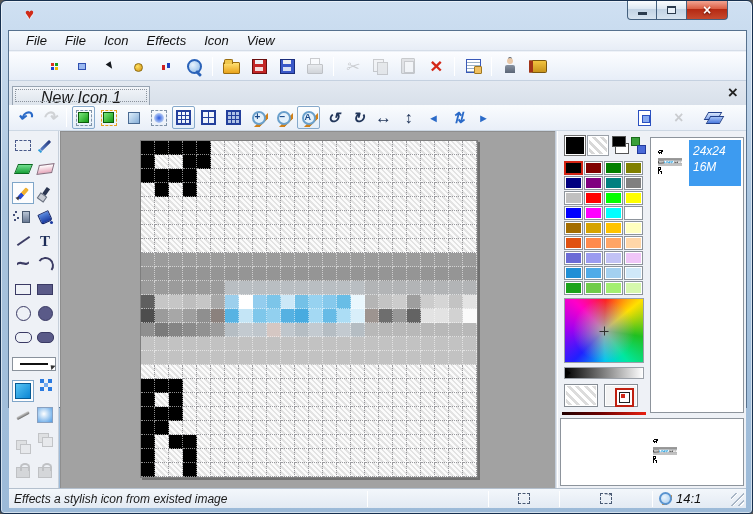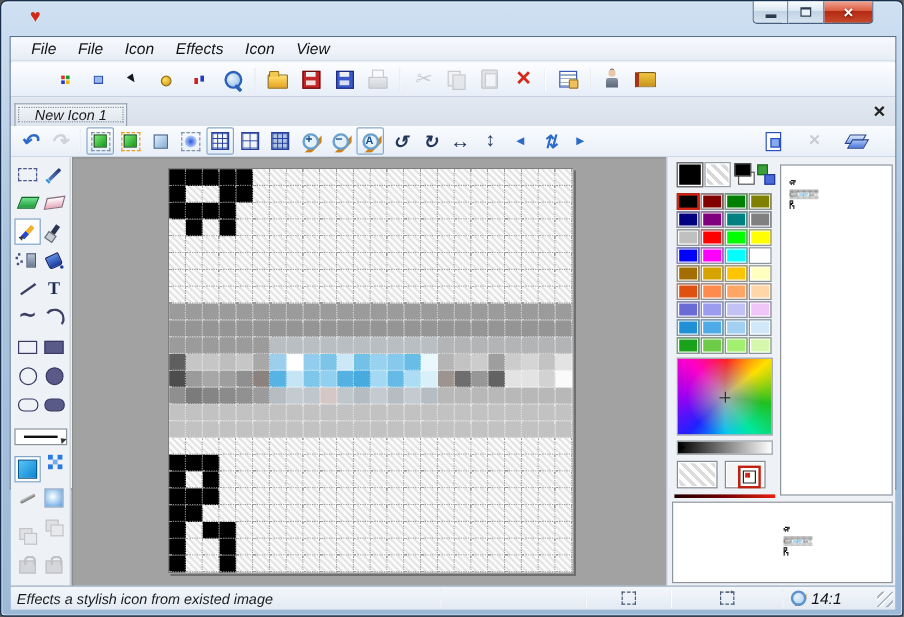--- a/index.html
+++ b/index.html
@@ -19,21 +19,21 @@
   #btn-min i{display:block;width:9px;height:3px;background:#2c3c4e;margin-top:6px;}
   #btn-max i{display:block;width:9px;height:8px;border:1px solid #2c3c4e;border-top:2px solid #2c3c4e;background:#e8f0f8;}
   #btn-close i{font-style:normal;color:#fff;font-weight:bold;font-size:14px;line-height:14px;text-shadow:0 1px 2px #5a1005;}
   
   #content{position:absolute;left:7px;top:29px;width:739px;height:378px;background:#eef2f8;border:1px solid #56718e;font-style:italic;}
   #menubar{position:absolute;left:0;top:0;width:737px;height:20px;background:linear-gradient(#f7fafd,#e7edf6);border-bottom:1px solid #d5dde8;display:flex;align-items:center;padding-left:8px;}
   .mitem{font-size:13px;color:#111;padding:2px 9px;}
   #toolbar1{position:absolute;left:0;top:21px;width:737px;height:29px;background:linear-gradient(#fcfdff,#e7eef8);border-bottom:1px solid #c5d1e0;display:flex;align-items:center;padding-left:3px;}
   #tabbar{position:absolute;left:0;top:50px;width:737px;height:24px;background:linear-gradient(#e3e9f1,#d8e0ea);}
   #tabs{position:absolute;left:3px;bottom:0;display:flex;align-items:flex-end;}
-  .tab{font-size:12px;color:#1a1a1a;background:linear-gradient(#f2f5f9,#dde4ec);border:1px solid #98a4b2;border-bottom:none;height:19px;padding:2px 16px 0;margin-right:2px;outline:1px dotted #8a929c;outline-offset:-4px;white-space:nowrap;}
+  .tab{font-size:16px;color:#1a1a1a;background:linear-gradient(#f2f5f9,#dde4ec);border:1px solid #98a4b2;border-bottom:none;height:19px;padding:2px 28px 0;margin-right:2px;outline:1px dotted #8a929c;outline-offset:-4px;white-space:nowrap;}
   .tab.active{background:#fcfdfe;height:23px;padding-top:4px;}
   #tab-close{position:absolute;right:6px;top:4px;width:15px;height:15px;display:flex;align-items:center;justify-content:center;}
   #tab-close::before{content:"×";font-size:17px;font-weight:bold;color:#222;line-height:13px;}
   #band2{position:absolute;left:0;top:74px;width:737px;height:26px;background:linear-gradient(#fafcfe,#e9eff8);border-bottom:1px solid #cdd8e4;display:flex;align-items:center;padding-left:3px;}
   #iconpanel-tools{position:absolute;right:12px;top:0px;height:26px;display:flex;align-items:center;}
   #iconpanel-tools .tbtn{margin-right:10px;}
   
   .tbtn{width:26px;height:25px;display:inline-flex;align-items:center;justify-content:center;border:1px solid transparent;border-radius:2px;margin:0 1px;flex:none;}
   #band2 .tbtn{width:23px;height:23px;}
   .tbtn.pressed{background:linear-gradient(#ffffff,#e2edf8);border-color:#86a9cb;}
@@ -1001,20 +1001,24 @@
           <div id="redline"></div>
         </div>
 
         <div id="iconcol">
           <div id="icon-item">
             <div id="icon-thumb">
               <div class="miniwrap">
                   <div class="minipix" id="mini1" style="box-shadow: rgb(0, 0, 0) 0px 0px 0px, rgb(0, 0, 0) 1px 0px 0px, rgb(0, 0, 0) 2px 0px 0px, rgb(0, 0, 0) 3px 0px 0px, rgb(0, 0, 0) 4px 0px 0px, rgb(0, 0, 0) 0px 1px 0px, rgb(0, 0, 0) 3px 1px 0px, rgb(0, 0, 0) 4px 1px 0px, rgb(0, 0, 0) 0px 2px 0px, rgb(0, 0, 0) 1px 2px 0px, rgb(0, 0, 0) 2px 2px 0px, rgb(0, 0, 0) 3px 2px 0px, rgb(0, 0, 0) 1px 3px 0px, rgb(0, 0, 0) 3px 3px 0px, rgb(155, 155, 155) 0px 8px 0px, rgb(155, 155, 155) 1px 8px 0px, rgb(155, 155, 155) 2px 8px 0px, rgb(155, 155, 155) 3px 8px 0px, rgb(155, 155, 155) 4px 8px 0px, rgb(155, 155, 155) 5px 8px 0px, rgb(155, 155, 155) 6px 8px 0px, rgb(155, 155, 155) 7px 8px 0px, rgb(155, 155, 155) 8px 8px 0px, rgb(155, 155, 155) 9px 8px 0px, rgb(155, 155, 155) 10px 8px 0px, rgb(155, 155, 155) 11px 8px 0px, rgb(155, 155, 155) 12px 8px 0px, rgb(155, 155, 155) 13px 8px 0px, rgb(155, 155, 155) 14px 8px 0px, rgb(155, 155, 155) 15px 8px 0px, rgb(155, 155, 155) 16px 8px 0px, rgb(155, 155, 155) 17px 8px 0px, rgb(155, 155, 155) 18px 8px 0px, rgb(155, 155, 155) 19px 8px 0px, rgb(155, 155, 155) 20px 8px 0px, rgb(155, 155, 155) 21px 8px 0px, rgb(155, 155, 155) 22px 8px 0px, rgb(155, 155, 155) 23px 8px 0px, rgb(149, 149, 149) 0px 9px 0px, rgb(149, 149, 149) 1px 9px 0px, rgb(149, 149, 149) 2px 9px 0px, rgb(149, 149, 149) 3px 9px 0px, rgb(149, 149, 149) 4px 9px 0px, rgb(149, 149, 149) 5px 9px 0px, rgb(149, 149, 149) 6px 9px 0px, rgb(149, 149, 149) 7px 9px 0px, rgb(149, 149, 149) 8px 9px 0px, rgb(149, 149, 149) 9px 9px 0px, rgb(149, 149, 149) 10px 9px 0px, rgb(149, 149, 149) 11px 9px 0px, rgb(149, 149, 149) 12px 9px 0px, rgb(149, 149, 149) 13px 9px 0px, rgb(149, 149, 149) 14px 9px 0px, rgb(149, 149, 149) 15px 9px 0px, rgb(149, 149, 149) 16px 9px 0px, rgb(149, 149, 149) 17px 9px 0px, rgb(149, 149, 149) 18px 9px 0px, rgb(149, 149, 149) 19px 9px 0px, rgb(149, 149, 149) 20px 9px 0px, rgb(149, 149, 149) 21px 9px 0px, rgb(149, 149, 149) 22px 9px 0px, rgb(149, 149, 149) 23px 9px 0px, rgb(155, 155, 155) 0px 10px 0px, rgb(155, 155, 155) 1px 10px 0px, rgb(155, 155, 155) 2px 10px 0px, rgb(155, 155, 155) 3px 10px 0px, rgb(155, 155, 155) 4px 10px 0px, rgb(155, 155, 155) 5px 10px 0px, rgb(185, 190, 194) 6px 10px 0px, rgb(185, 190, 194) 7px 10px 0px, rgb(185, 190, 194) 8px 10px 0px, rgb(185, 190, 194) 9px 10px 0px, rgb(185, 190, 194) 10px 10px 0px, rgb(185, 190, 194) 11px 10px 0px, rgb(185, 190, 194) 12px 10px 0px, rgb(185, 190, 194) 13px 10px 0px, rgb(185, 190, 194) 14px 10px 0px, rgb(185, 190, 194) 15px 10px 0px, rgb(178, 180, 182) 16px 10px 0px, rgb(178, 180, 182) 17px 10px 0px, rgb(178, 180, 182) 18px 10px 0px, rgb(178, 180, 182) 19px 10px 0px, rgb(178, 180, 182) 20px 10px 0px, rgb(178, 180, 182) 21px 10px 0px, rgb(178, 180, 182) 22px 10px 0px, rgb(178, 180, 182) 23px 10px 0px, rgb(95, 95, 95) 0px 11px 0px, rgb(198, 198, 198) 1px 11px 0px, rgb(198, 198, 198) 2px 11px 0px, rgb(190, 190, 190) 3px 11px 0px, rgb(198, 198, 198) 4px 11px 0px, rgb(168, 168, 168) 5px 11px 0px, rgb(156, 207, 236) 6px 11px 0px, rgb(255, 255, 255) 7px 11px 0px, rgb(147, 205, 238) 8px 11px 0px, rgb(124, 197, 233) 9px 11px 0px, rgb(204, 232, 247) 10px 11px 0px, rgb(116, 193, 231) 11px 11px 0px, rgb(151, 210, 240) 12px 11px 0px, rgb(134, 201, 236) 13px 11px 0px, rgb(104, 189, 230) 14px 11px 0px, rgb(234, 247, 253) 15px 11px 0px, rgb(181, 181, 181) 16px 11px 0px, rgb(195, 195, 195) 17px 11px 0px, rgb(204, 204, 204) 18px 11px 0px, rgb(158, 158, 158) 19px 11px 0px, rgb(204, 204, 204) 20px 11px 0px, rgb(213, 213, 213) 21px 11px 0px, rgb(195, 195, 195) 22px 11px 0px, rgb(227, 227, 227) 23px 11px 0px, rgb(77, 77, 77) 0px 12px 0px, rgb(155, 155, 155) 1px 12px 0px, rgb(167, 167, 167) 2px 12px 0px, rgb(158, 158, 158) 3px 12px 0px, rgb(143, 143, 143) 4px 12px 0px, rgb(139, 129, 125) 5px 12px 0px, rgb(87, 179, 227) 6px 12px 0px, rgb(196, 229, 246) 7px 12px 0px, rgb(126, 199, 235) 8px 12px 0px, rgb(146, 208, 239) 9px 12px 0px, rgb(85, 177, 226) 10px 12px 0px, rgb(71, 171, 224) 11px 12px 0px, rgb(164, 217, 243) 12px 12px 0px, rgb(102, 187, 230) 13px 12px 0px, rgb(172, 221, 245) 14px 12px 0px, rgb(217, 239, 250) 15px 12px 0px, rgb(157, 148, 144) 16px 12px 0px, rgb(110, 110, 110) 17px 12px 0px, rgb(151, 151, 151) 18px 12px 0px, rgb(99, 99, 99) 19px 12px 0px, rgb(227, 227, 227) 20px 12px 0px, rgb(227, 227, 227) 21px 12px 0px, rgb(210, 210, 210) 22px 12px 0px, rgb(250, 250, 250) 23px 12px 0px, rgb(143, 143, 143) 0px 13px 0px, rgb(123, 123, 123) 1px 13px 0px, rgb(133, 133, 133) 2px 13px 0px, rgb(139, 139, 139) 3px 13px 0px, rgb(145, 145, 145) 4px 13px 0px, rgb(155, 155, 155) 5px 13px 0px, rgb(181, 189, 195) 6px 13px 0px, rgb(195, 202, 208) 7px 13px 0px, rgb(191, 198, 204) 8px 13px 0px, rgb(213, 199, 195) 9px 13px 0px, rgb(191, 198, 204) 10px 13px 0px, rgb(181, 189, 195) 11px 13px 0px, rgb(195, 202, 208) 12px 13px 0px, rgb(181, 189, 195) 13px 13px 0px, rgb(195, 202, 208) 14px 13px 0px, rgb(181, 189, 195) 15px 13px 0px, rgb(184, 184, 184) 16px 13px 0px, rgb(184, 184, 184) 17px 13px 0px, rgb(184, 184, 184) 18px 13px 0px, rgb(184, 184, 184) 19px 13px 0px, rgb(184, 184, 184) 20px 13px 0px, rgb(184, 184, 184) 21px 13px 0px, rgb(184, 184, 184) 22px 13px 0px, rgb(184, 184, 184) 23px 13px 0px, rgb(194, 194, 194) 0px 14px 0px, rgb(194, 194, 194) 1px 14px 0px, rgb(194, 194, 194) 2px 14px 0px, rgb(194, 194, 194) 3px 14px 0px, rgb(194, 194, 194) 4px 14px 0px, rgb(194, 194, 194) 5px 14px 0px, rgb(194, 194, 194) 6px 14px 0px, rgb(194, 194, 194) 7px 14px 0px, rgb(194, 194, 194) 8px 14px 0px, rgb(194, 194, 194) 9px 14px 0px, rgb(194, 194, 194) 10px 14px 0px, rgb(194, 194, 194) 11px 14px 0px, rgb(194, 194, 194) 12px 14px 0px, rgb(194, 194, 194) 13px 14px 0px, rgb(194, 194, 194) 14px 14px 0px, rgb(194, 194, 194) 15px 14px 0px, rgb(194, 194, 194) 16px 14px 0px, rgb(194, 194, 194) 17px 14px 0px, rgb(194, 194, 194) 18px 14px 0px, rgb(194, 194, 194) 19px 14px 0px, rgb(194, 194, 194) 20px 14px 0px, rgb(194, 194, 194) 21px 14px 0px, rgb(194, 194, 194) 22px 14px 0px, rgb(194, 194, 194) 23px 14px 0px, rgb(194, 194, 194) 0px 15px 0px, rgb(194, 194, 194) 1px 15px 0px, rgb(194, 194, 194) 2px 15px 0px, rgb(194, 194, 194) 3px 15px 0px, rgb(194, 194, 194) 4px 15px 0px, rgb(194, 194, 194) 5px 15px 0px, rgb(194, 194, 194) 6px 15px 0px, rgb(194, 194, 194) 7px 15px 0px, rgb(194, 194, 194) 8px 15px 0px, rgb(194, 194, 194) 9px 15px 0px, rgb(194, 194, 194) 10px 15px 0px, rgb(194, 194, 194) 11px 15px 0px, rgb(194, 194, 194) 12px 15px 0px, rgb(194, 194, 194) 13px 15px 0px, rgb(194, 194, 194) 14px 15px 0px, rgb(194, 194, 194) 15px 15px 0px, rgb(194, 194, 194) 16px 15px 0px, rgb(194, 194, 194) 17px 15px 0px, rgb(194, 194, 194) 18px 15px 0px, rgb(194, 194, 194) 19px 15px 0px, rgb(194, 194, 194) 20px 15px 0px, rgb(194, 194, 194) 21px 15px 0px, rgb(194, 194, 194) 22px 15px 0px, rgb(194, 194, 194) 23px 15px 0px, rgb(0, 0, 0) 0px 17px 0px, rgb(0, 0, 0) 1px 17px 0px, rgb(0, 0, 0) 2px 17px 0px, rgb(0, 0, 0) 0px 18px 0px, rgb(0, 0, 0) 2px 18px 0px, rgb(0, 0, 0) 0px 19px 0px, rgb(0, 0, 0) 1px 19px 0px, rgb(0, 0, 0) 2px 19px 0px, rgb(0, 0, 0) 0px 20px 0px, rgb(0, 0, 0) 1px 20px 0px, rgb(0, 0, 0) 0px 21px 0px, rgb(0, 0, 0) 2px 21px 0px, rgb(0, 0, 0) 3px 21px 0px, rgb(0, 0, 0) 0px 22px 0px, rgb(0, 0, 0) 3px 22px 0px, rgb(0, 0, 0) 0px 23px 0px, rgb(0, 0, 0) 3px 23px 0px;"></div>
                 </div>
             </div>
+            <div id="icon-label">
+              <div>24x24</div>
+              <div>16M</div>
+            </div>
           </div>
         </div>
 
         <div id="preview">
           <div class="miniwrap">
               <div class="minipix" id="mini2" style="box-shadow: rgb(0, 0, 0) 0px 0px 0px, rgb(0, 0, 0) 1px 0px 0px, rgb(0, 0, 0) 2px 0px 0px, rgb(0, 0, 0) 3px 0px 0px, rgb(0, 0, 0) 4px 0px 0px, rgb(0, 0, 0) 0px 1px 0px, rgb(0, 0, 0) 3px 1px 0px, rgb(0, 0, 0) 4px 1px 0px, rgb(0, 0, 0) 0px 2px 0px, rgb(0, 0, 0) 1px 2px 0px, rgb(0, 0, 0) 2px 2px 0px, rgb(0, 0, 0) 3px 2px 0px, rgb(0, 0, 0) 1px 3px 0px, rgb(0, 0, 0) 3px 3px 0px, rgb(155, 155, 155) 0px 8px 0px, rgb(155, 155, 155) 1px 8px 0px, rgb(155, 155, 155) 2px 8px 0px, rgb(155, 155, 155) 3px 8px 0px, rgb(155, 155, 155) 4px 8px 0px, rgb(155, 155, 155) 5px 8px 0px, rgb(155, 155, 155) 6px 8px 0px, rgb(155, 155, 155) 7px 8px 0px, rgb(155, 155, 155) 8px 8px 0px, rgb(155, 155, 155) 9px 8px 0px, rgb(155, 155, 155) 10px 8px 0px, rgb(155, 155, 155) 11px 8px 0px, rgb(155, 155, 155) 12px 8px 0px, rgb(155, 155, 155) 13px 8px 0px, rgb(155, 155, 155) 14px 8px 0px, rgb(155, 155, 155) 15px 8px 0px, rgb(155, 155, 155) 16px 8px 0px, rgb(155, 155, 155) 17px 8px 0px, rgb(155, 155, 155) 18px 8px 0px, rgb(155, 155, 155) 19px 8px 0px, rgb(155, 155, 155) 20px 8px 0px, rgb(155, 155, 155) 21px 8px 0px, rgb(155, 155, 155) 22px 8px 0px, rgb(155, 155, 155) 23px 8px 0px, rgb(149, 149, 149) 0px 9px 0px, rgb(149, 149, 149) 1px 9px 0px, rgb(149, 149, 149) 2px 9px 0px, rgb(149, 149, 149) 3px 9px 0px, rgb(149, 149, 149) 4px 9px 0px, rgb(149, 149, 149) 5px 9px 0px, rgb(149, 149, 149) 6px 9px 0px, rgb(149, 149, 149) 7px 9px 0px, rgb(149, 149, 149) 8px 9px 0px, rgb(149, 149, 149) 9px 9px 0px, rgb(149, 149, 149) 10px 9px 0px, rgb(149, 149, 149) 11px 9px 0px, rgb(149, 149, 149) 12px 9px 0px, rgb(149, 149, 149) 13px 9px 0px, rgb(149, 149, 149) 14px 9px 0px, rgb(149, 149, 149) 15px 9px 0px, rgb(149, 149, 149) 16px 9px 0px, rgb(149, 149, 149) 17px 9px 0px, rgb(149, 149, 149) 18px 9px 0px, rgb(149, 149, 149) 19px 9px 0px, rgb(149, 149, 149) 20px 9px 0px, rgb(149, 149, 149) 21px 9px 0px, rgb(149, 149, 149) 22px 9px 0px, rgb(149, 149, 149) 23px 9px 0px, rgb(155, 155, 155) 0px 10px 0px, rgb(155, 155, 155) 1px 10px 0px, rgb(155, 155, 155) 2px 10px 0px, rgb(155, 155, 155) 3px 10px 0px, rgb(155, 155, 155) 4px 10px 0px, rgb(155, 155, 155) 5px 10px 0px, rgb(185, 190, 194) 6px 10px 0px, rgb(185, 190, 194) 7px 10px 0px, rgb(185, 190, 194) 8px 10px 0px, rgb(185, 190, 194) 9px 10px 0px, rgb(185, 190, 194) 10px 10px 0px, rgb(185, 190, 194) 11px 10px 0px, rgb(185, 190, 194) 12px 10px 0px, rgb(185, 190, 194) 13px 10px 0px, rgb(185, 190, 194) 14px 10px 0px, rgb(185, 190, 194) 15px 10px 0px, rgb(178, 180, 182) 16px 10px 0px, rgb(178, 180, 182) 17px 10px 0px, rgb(178, 180, 182) 18px 10px 0px, rgb(178, 180, 182) 19px 10px 0px, rgb(178, 180, 182) 20px 10px 0px, rgb(178, 180, 182) 21px 10px 0px, rgb(178, 180, 182) 22px 10px 0px, rgb(178, 180, 182) 23px 10px 0px, rgb(95, 95, 95) 0px 11px 0px, rgb(198, 198, 198) 1px 11px 0px, rgb(198, 198, 198) 2px 11px 0px, rgb(190, 190, 190) 3px 11px 0px, rgb(198, 198, 198) 4px 11px 0px, rgb(168, 168, 168) 5px 11px 0px, rgb(156, 207, 236) 6px 11px 0px, rgb(255, 255, 255) 7px 11px 0px, rgb(147, 205, 238) 8px 11px 0px, rgb(124, 197, 233) 9px 11px 0px, rgb(204, 232, 247) 10px 11px 0px, rgb(116, 193, 231) 11px 11px 0px, rgb(151, 210, 240) 12px 11px 0px, rgb(134, 201, 236) 13px 11px 0px, rgb(104, 189, 230) 14px 11px 0px, rgb(234, 247, 253) 15px 11px 0px, rgb(181, 181, 181) 16px 11px 0px, rgb(195, 195, 195) 17px 11px 0px, rgb(204, 204, 204) 18px 11px 0px, rgb(158, 158, 158) 19px 11px 0px, rgb(204, 204, 204) 20px 11px 0px, rgb(213, 213, 213) 21px 11px 0px, rgb(195, 195, 195) 22px 11px 0px, rgb(227, 227, 227) 23px 11px 0px, rgb(77, 77, 77) 0px 12px 0px, rgb(155, 155, 155) 1px 12px 0px, rgb(167, 167, 167) 2px 12px 0px, rgb(158, 158, 158) 3px 12px 0px, rgb(143, 143, 143) 4px 12px 0px, rgb(139, 129, 125) 5px 12px 0px, rgb(87, 179, 227) 6px 12px 0px, rgb(196, 229, 246) 7px 12px 0px, rgb(126, 199, 235) 8px 12px 0px, rgb(146, 208, 239) 9px 12px 0px, rgb(85, 177, 226) 10px 12px 0px, rgb(71, 171, 224) 11px 12px 0px, rgb(164, 217, 243) 12px 12px 0px, rgb(102, 187, 230) 13px 12px 0px, rgb(172, 221, 245) 14px 12px 0px, rgb(217, 239, 250) 15px 12px 0px, rgb(157, 148, 144) 16px 12px 0px, rgb(110, 110, 110) 17px 12px 0px, rgb(151, 151, 151) 18px 12px 0px, rgb(99, 99, 99) 19px 12px 0px, rgb(227, 227, 227) 20px 12px 0px, rgb(227, 227, 227) 21px 12px 0px, rgb(210, 210, 210) 22px 12px 0px, rgb(250, 250, 250) 23px 12px 0px, rgb(143, 143, 143) 0px 13px 0px, rgb(123, 123, 123) 1px 13px 0px, rgb(133, 133, 133) 2px 13px 0px, rgb(139, 139, 139) 3px 13px 0px, rgb(145, 145, 145) 4px 13px 0px, rgb(155, 155, 155) 5px 13px 0px, rgb(181, 189, 195) 6px 13px 0px, rgb(195, 202, 208) 7px 13px 0px, rgb(191, 198, 204) 8px 13px 0px, rgb(213, 199, 195) 9px 13px 0px, rgb(191, 198, 204) 10px 13px 0px, rgb(181, 189, 195) 11px 13px 0px, rgb(195, 202, 208) 12px 13px 0px, rgb(181, 189, 195) 13px 13px 0px, rgb(195, 202, 208) 14px 13px 0px, rgb(181, 189, 195) 15px 13px 0px, rgb(184, 184, 184) 16px 13px 0px, rgb(184, 184, 184) 17px 13px 0px, rgb(184, 184, 184) 18px 13px 0px, rgb(184, 184, 184) 19px 13px 0px, rgb(184, 184, 184) 20px 13px 0px, rgb(184, 184, 184) 21px 13px 0px, rgb(184, 184, 184) 22px 13px 0px, rgb(184, 184, 184) 23px 13px 0px, rgb(194, 194, 194) 0px 14px 0px, rgb(194, 194, 194) 1px 14px 0px, rgb(194, 194, 194) 2px 14px 0px, rgb(194, 194, 194) 3px 14px 0px, rgb(194, 194, 194) 4px 14px 0px, rgb(194, 194, 194) 5px 14px 0px, rgb(194, 194, 194) 6px 14px 0px, rgb(194, 194, 194) 7px 14px 0px, rgb(194, 194, 194) 8px 14px 0px, rgb(194, 194, 194) 9px 14px 0px, rgb(194, 194, 194) 10px 14px 0px, rgb(194, 194, 194) 11px 14px 0px, rgb(194, 194, 194) 12px 14px 0px, rgb(194, 194, 194) 13px 14px 0px, rgb(194, 194, 194) 14px 14px 0px, rgb(194, 194, 194) 15px 14px 0px, rgb(194, 194, 194) 16px 14px 0px, rgb(194, 194, 194) 17px 14px 0px, rgb(194, 194, 194) 18px 14px 0px, rgb(194, 194, 194) 19px 14px 0px, rgb(194, 194, 194) 20px 14px 0px, rgb(194, 194, 194) 21px 14px 0px, rgb(194, 194, 194) 22px 14px 0px, rgb(194, 194, 194) 23px 14px 0px, rgb(194, 194, 194) 0px 15px 0px, rgb(194, 194, 194) 1px 15px 0px, rgb(194, 194, 194) 2px 15px 0px, rgb(194, 194, 194) 3px 15px 0px, rgb(194, 194, 194) 4px 15px 0px, rgb(194, 194, 194) 5px 15px 0px, rgb(194, 194, 194) 6px 15px 0px, rgb(194, 194, 194) 7px 15px 0px, rgb(194, 194, 194) 8px 15px 0px, rgb(194, 194, 194) 9px 15px 0px, rgb(194, 194, 194) 10px 15px 0px, rgb(194, 194, 194) 11px 15px 0px, rgb(194, 194, 194) 12px 15px 0px, rgb(194, 194, 194) 13px 15px 0px, rgb(194, 194, 194) 14px 15px 0px, rgb(194, 194, 194) 15px 15px 0px, rgb(194, 194, 194) 16px 15px 0px, rgb(194, 194, 194) 17px 15px 0px, rgb(194, 194, 194) 18px 15px 0px, rgb(194, 194, 194) 19px 15px 0px, rgb(194, 194, 194) 20px 15px 0px, rgb(194, 194, 194) 21px 15px 0px, rgb(194, 194, 194) 22px 15px 0px, rgb(194, 194, 194) 23px 15px 0px, rgb(0, 0, 0) 0px 17px 0px, rgb(0, 0, 0) 1px 17px 0px, rgb(0, 0, 0) 2px 17px 0px, rgb(0, 0, 0) 0px 18px 0px, rgb(0, 0, 0) 2px 18px 0px, rgb(0, 0, 0) 0px 19px 0px, rgb(0, 0, 0) 1px 19px 0px, rgb(0, 0, 0) 2px 19px 0px, rgb(0, 0, 0) 0px 20px 0px, rgb(0, 0, 0) 1px 20px 0px, rgb(0, 0, 0) 0px 21px 0px, rgb(0, 0, 0) 2px 21px 0px, rgb(0, 0, 0) 3px 21px 0px, rgb(0, 0, 0) 0px 22px 0px, rgb(0, 0, 0) 3px 22px 0px, rgb(0, 0, 0) 0px 23px 0px, rgb(0, 0, 0) 3px 23px 0px;"></div>
             </div>
         </div>
       </div>
     </div>

